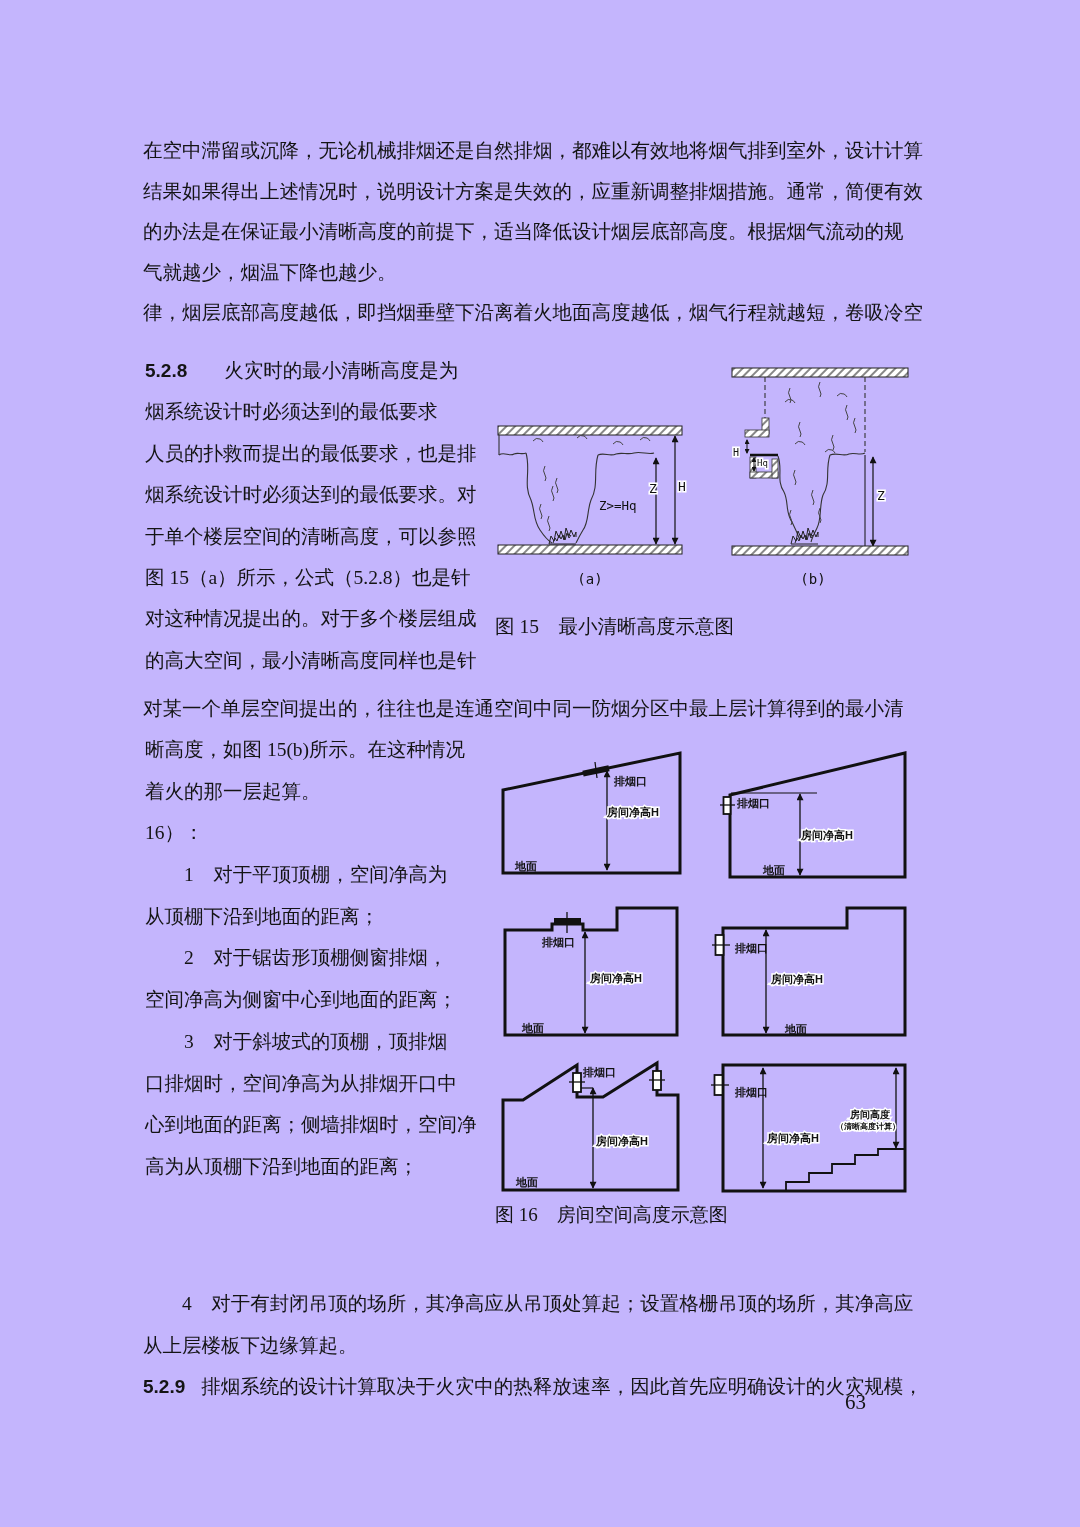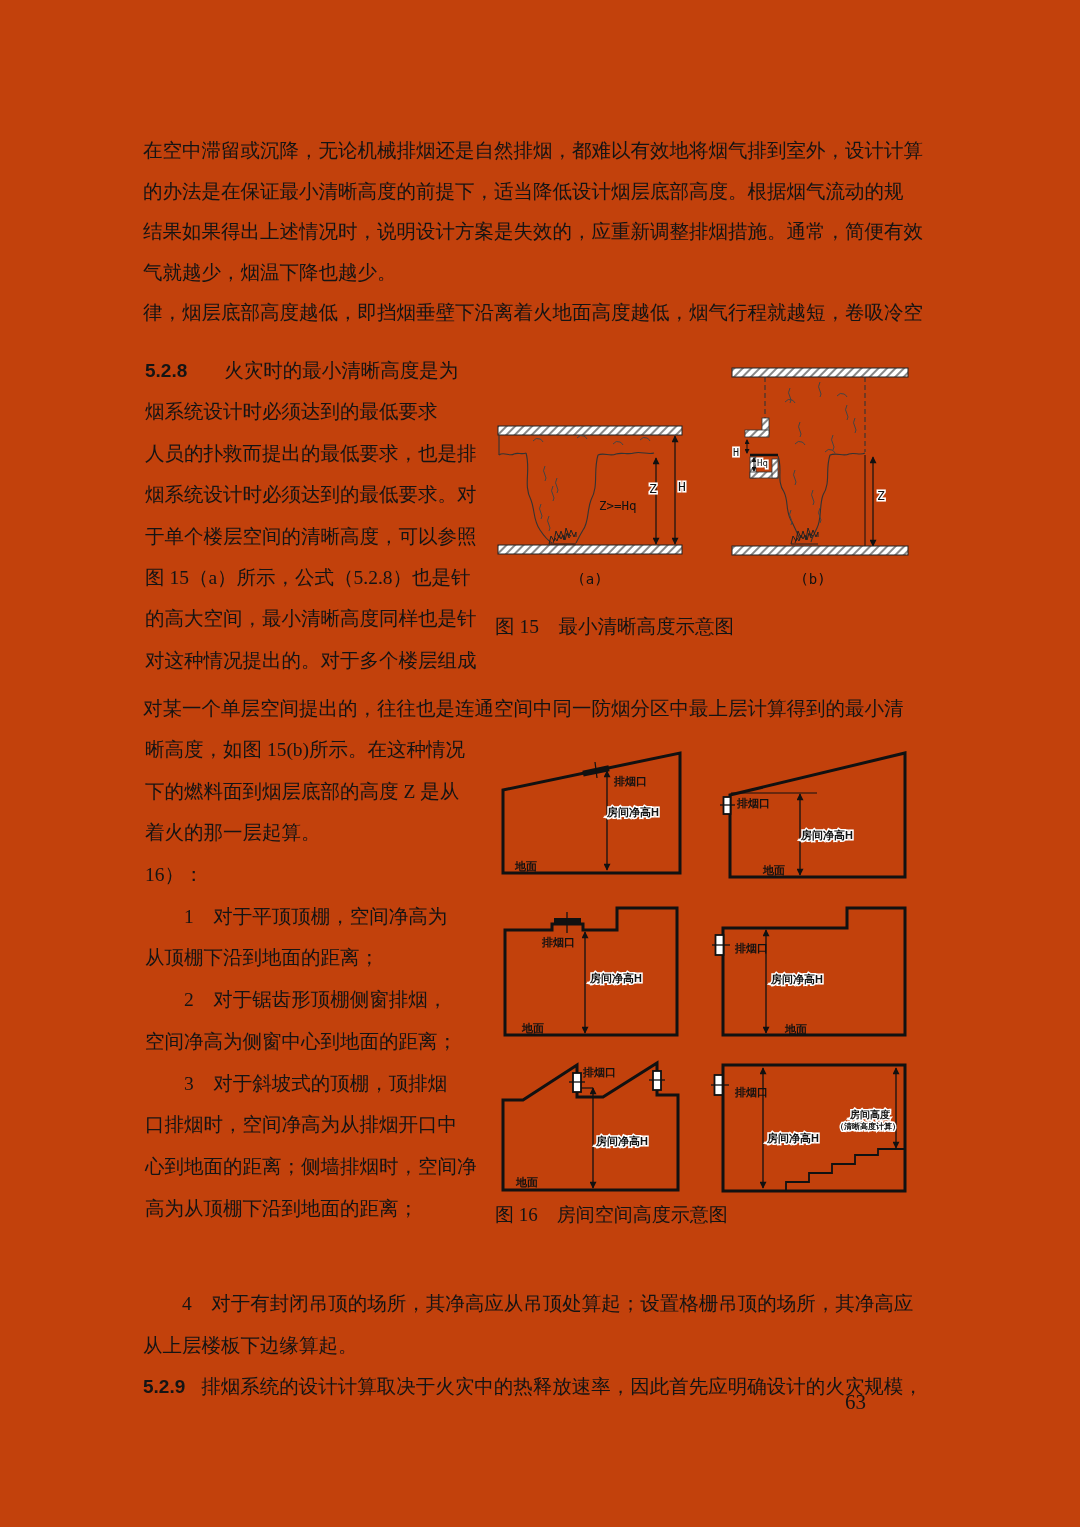--- a/index.html
+++ b/index.html
@@ -1,18 +1,18 @@
 <!DOCTYPE html>
 <html><head>
 <meta charset="utf-8">
 <style>
   html,body{margin:0;padding:0;background:#888;}
   .page{
     position:relative;width:1080px;height:1527px;margin:0 auto;
-    background:#c2410c;color:#141414;overflow:hidden;
+    background:#c4b5fd;color:#141414;overflow:hidden;
     font-family:"Liberation Serif",serif;
   }
   .abs{position:absolute;}
   .tline{white-space:pre;}
   .fs-body{font-size:19.5px;}
   .lh-intro .tline{line-height:40.6px;height:40.6px;}
   .lh-colA .tline{line-height:41.4px;height:41.4px;}
   .lh-colB .tline{line-height:41.7px;height:41.7px;}
   .lh-bottom .tline{line-height:41.5px;height:41.5px;}
   .secnum{font-family:"Liberation Sans",sans-serif;font-weight:700;font-size:19px;}
@@ -41,36 +41,36 @@
   .lbl-xs{font-family:"Liberation Sans",sans-serif;font-weight:700;font-size:8px;fill:#111;}
   .halo{paint-order:stroke;stroke:#fff;stroke-width:3px;}
 </style>
 </head>
 <body>
 
 <div class="page">
 
   <div class="abs fs-body lh-intro" style="left:143px;top:131px;width:800px;">
       <div class="tline">在空中滞留或沉降，无论机械排烟还是自然排烟，都难以有效地将烟气排到室外，设计计算</div>
+      <div class="tline">结果如果得出上述情况时，说明设计方案是失效的，应重新调整排烟措施。通常，简便有效</div>
       <div class="tline">的办法是在保证最小清晰高度的前提下，适当降低设计烟层底部高度。根据烟气流动的规</div>
-      <div class="tline">结果如果得出上述情况时，说明设计方案是失效的，应重新调整排烟措施。通常，简便有效</div>
       <div class="tline">气就越少，烟温下降也越少。</div>
       <div class="tline">律，烟层底部高度越低，即挡烟垂壁下沿离着火地面高度越低，烟气行程就越短，卷吸冷空</div>
     </div>
 
   <div class="abs fs-body lh-colA" style="left:145px;top:350px;width:356px;">
     <div class="tline"><b class="secnum">5.2.8</b><span class="gap1">火灾时的最小清晰高度是为</span></div>
     <div>
         <div class="tline">烟系统设计时必须达到的最低要求</div>
         <div class="tline">人员的扑救而提出的最低要求，也是排</div>
         <div class="tline">烟系统设计时必须达到的最低要求。对</div>
         <div class="tline">于单个楼层空间的清晰高度，可以参照</div>
         <div class="tline">图 15（a）所示，公式（5.2.8）也是针</div>
+        <div class="tline">对这种情况提出的。对于多个楼层组成</div>
         <div class="tline">的高大空间，最小清晰高度同样也是针</div>
-        <div class="tline">对这种情况提出的。对于多个楼层组成</div>
       </div>
   </div>
 
   <svg class="abs" style="left:495px;top:360px;" width="420" height="232" viewBox="0 0 420 232">
     <defs>
       <pattern id="hat15" width="6" height="6" patternUnits="userSpaceOnUse" patternTransform="rotate(45)">
         <rect width="6" height="6" fill="#fff"></rect>
         <line x1="1" y1="0" x2="1" y2="6" stroke="#555" stroke-width="1.4"></line>
       </pattern>
       <marker id="ar15" viewBox="0 0 10 10" refX="9" refY="5" markerWidth="9" markerHeight="7" orient="auto-start-reverse" markerUnits="userSpaceOnUse">
@@ -155,21 +155,20 @@
   </svg>
 
   <div class="abs caption" style="left:495px;top:613px;width:420px;">图 15　最小清晰高度示意图</div>
 
   <div class="abs fs-body" style="left:143px;top:689px;width:800px;line-height:40px;">
     <div class="tline">对某一个单层空间提出的，往往也是连通空间中同一防烟分区中最上层计算得到的最小清</div>
   </div>
 
   <div class="abs fs-body lh-colB" style="left:145px;top:729px;width:356px;">
       <div class="tline">晰高度，如图 15(b)所示。在这种情况</div>
-      <div class="tline">下的燃料面到烟层底部的高度 Z 是从</div>
       <div class="tline">着火的那一层起算。</div>
       <div class="tline">16）：</div>
       <div class="tline">　　1　对于平顶顶棚，空间净高为</div>
       <div class="tline">从顶棚下沿到地面的距离；</div>
       <div class="tline">　　2　对于锯齿形顶棚侧窗排烟，</div>
       <div class="tline">空间净高为侧窗中心到地面的距离；</div>
       <div class="tline">　　3　对于斜坡式的顶棚，顶排烟</div>
       <div class="tline">口排烟时，空间净高为从排烟开口中</div>
       <div class="tline">心到地面的距离；侧墙排烟时，空间净</div>
       <div class="tline">高为从顶棚下沿到地面的距离；</div>

